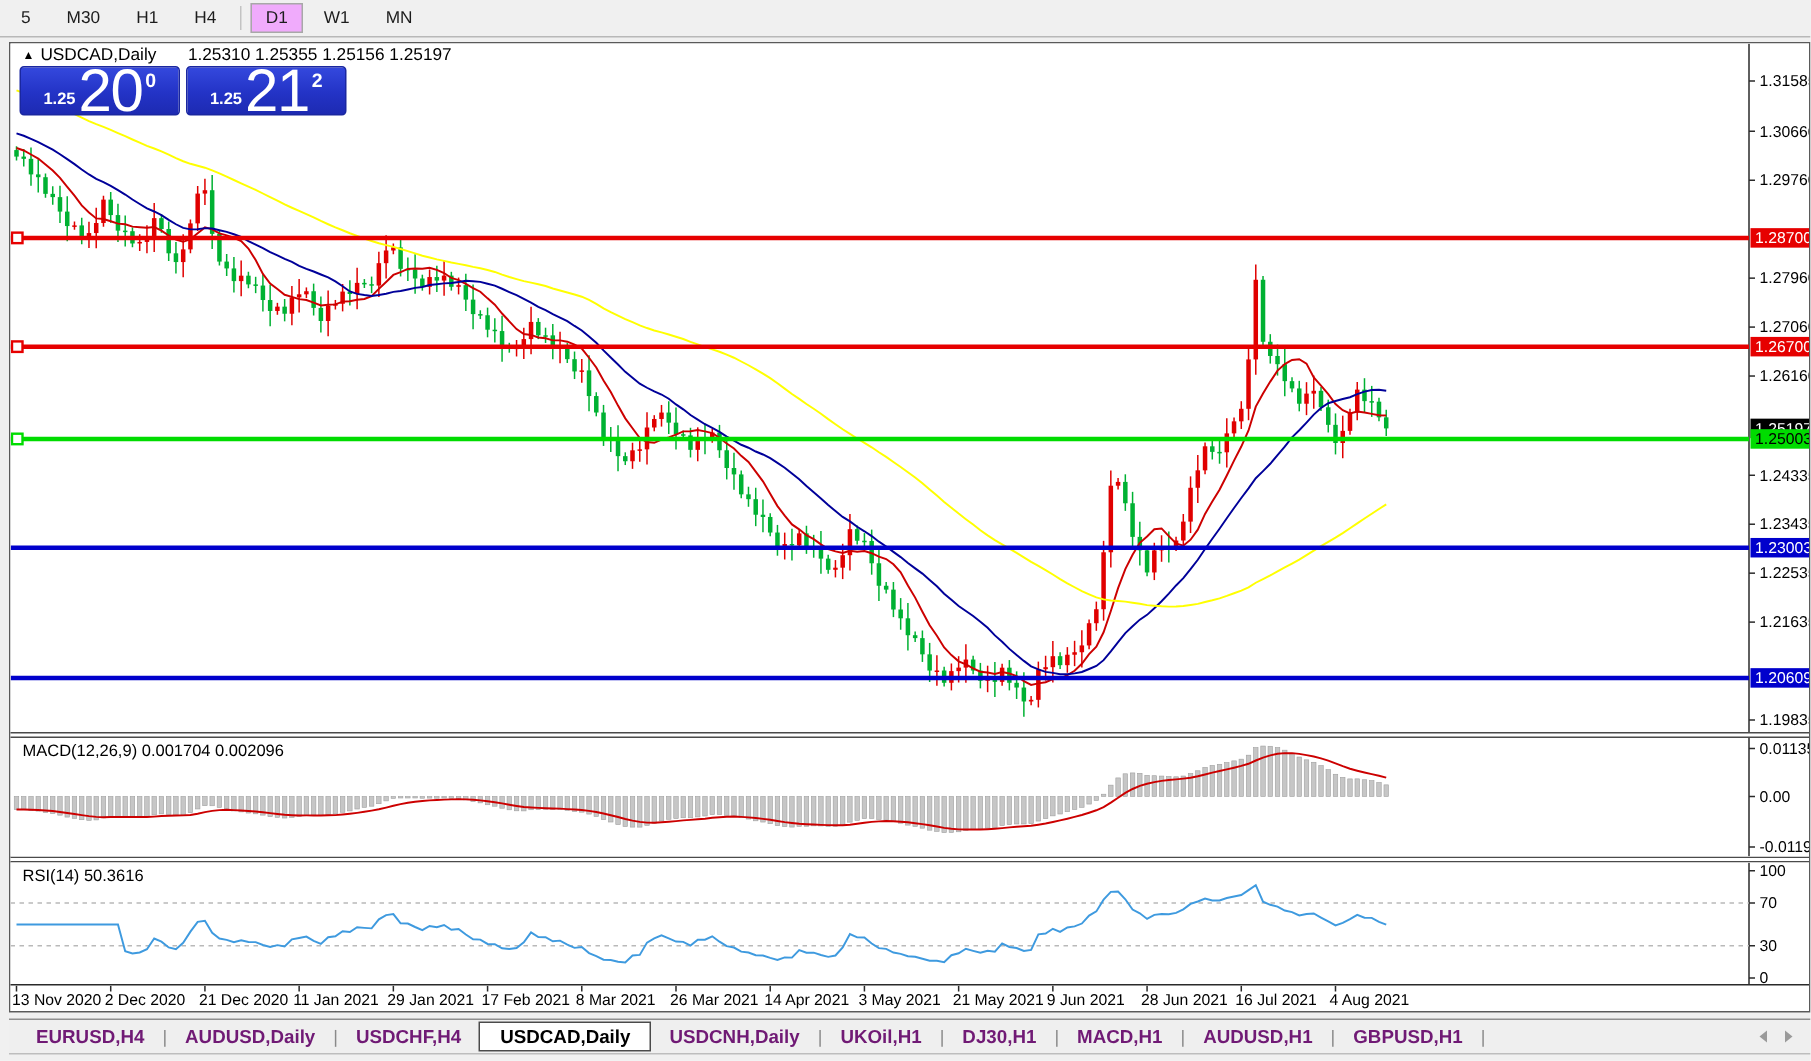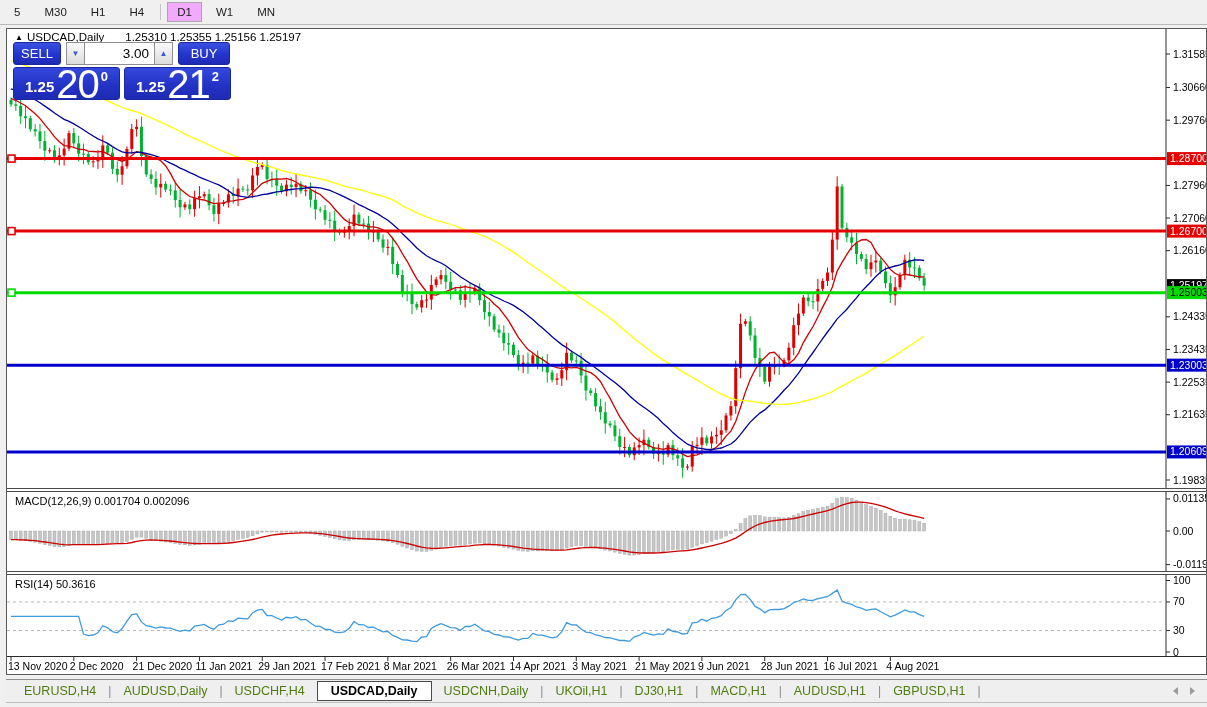--- a/index.html
+++ b/index.html
@@ -33,28 +33,28 @@
   .vol-btn{width:19px;background:linear-gradient(180deg,#fafafa,#dcdcdc);border:1px solid #8f8f8f;
            display:flex;align-items:center;justify-content:center;font-size:8px;color:#3a57d6;box-sizing:border-box;cursor:pointer;}
   .vol-field{width:69px;background:#fff;border-top:1px solid #8f8f8f;border-bottom:1px solid #8f8f8f;
              font-size:13.5px;color:#000;display:flex;align-items:center;justify-content:flex-end;
              padding-right:5px;box-sizing:border-box;}
   .qp-row2{display:flex;margin-top:2px;}
   .px-box{background:linear-gradient(180deg,#3448dd 0%,#2333c6 55%,#1d2ab2 100%);
           border:1px solid #1a27a0;border-radius:3px;width:107px;height:33px;color:#fff;
           display:flex;align-items:flex-end;justify-content:center;box-sizing:border-box;cursor:pointer;}
   .px-box + .px-box{margin-left:4px;}
-  .px-small{font-size:15px;font-weight:bold;margin:0 2px 4px 0;}
+  .px-small{font-size:11px;font-weight:bold;margin:0 2px 4px 0;}
   .px-big{font-size:40px;line-height:30px;letter-spacing:-1px;}
   .px-sup{font-size:13px;font-weight:bold;position:relative;top:-15px;margin-left:2px;}
   
   .tab-bar{position:absolute;left:6px;top:679px;width:1201px;height:24px;background:#efefef;
            border-top:1px solid #8f8f8f;border-bottom:1px solid #bdbdbd;box-sizing:border-box;
            display:flex;align-items:center;padding-left:6px;}
-  .tab{font-size:12.5px;color:#4d7c0f;padding:2px 12px;white-space:nowrap;cursor:pointer;}
+  .tab{font-size:12.5px;color:#701a75;padding:2px 12px;white-space:nowrap;cursor:pointer;font-weight:bold;}
   .tab.active{background:#fff;border:1px solid #4a4a4a;color:#000;font-weight:600;padding:2px 13px;}
   .tab-sep{color:#8a8a8a;font-size:12px;}
   .scroll-arrows{position:absolute;right:8px;top:7px;display:flex;gap:12px;}
   .tri-l{width:0;height:0;border:4px solid transparent;border-right:5px solid #9a9a9a;cursor:pointer;}
   .tri-r{width:0;height:0;border:4px solid transparent;border-left:5px solid #9a9a9a;cursor:pointer;}
 </style>
 </head>
 <body>
 
 <div id="app">
@@ -498,29 +498,20 @@
           <text x="1163" y="267.13251063829796" font-size="10.5" font-family="Liberation Sans, DejaVu Sans, sans-serif" fill="#000000">1.25003</text>
           <rect x="1160" y="329.6431489361704" width="39" height="13" fill="#0000cc"></rect>
           <text x="1163" y="339.6431489361704" font-size="10.5" font-family="Liberation Sans, DejaVu Sans, sans-serif" fill="#ffffff">1.23003</text>
           <rect x="1160" y="416.4383829787231" width="39" height="13" fill="#0000cc"></rect>
           <text x="1163" y="426.4383829787231" font-size="10.5" font-family="Liberation Sans, DejaVu Sans, sans-serif" fill="#ffffff">1.20609</text>
         </svg>
       <div class="chart-title">
         <span class="tri">▲</span><span>USDCAD,Daily</span><span class="ohlc">1.25310 1.25355 1.25156 1.25197</span>
       </div>
       <div class="quote-panel">
-        <div class="qp-row1">
-          <div class="btn-trade btn-sell">SELL</div>
-          <div class="vol-group">
-            <div class="vol-btn">▼</div>
-            <div class="vol-field">3.00</div>
-            <div class="vol-btn">▲</div>
-          </div>
-          <div class="btn-trade btn-buy">BUY</div>
-        </div>
         <div class="qp-row2">
           <div class="px-box">
             <span class="px-small">1.25</span>
             <span class="px-big">20</span>
             <span class="px-sup">0</span>
           </div>
           <div class="px-box">
             <span class="px-small">1.25</span>
             <span class="px-big">21</span>
             <span class="px-sup">2</span>

